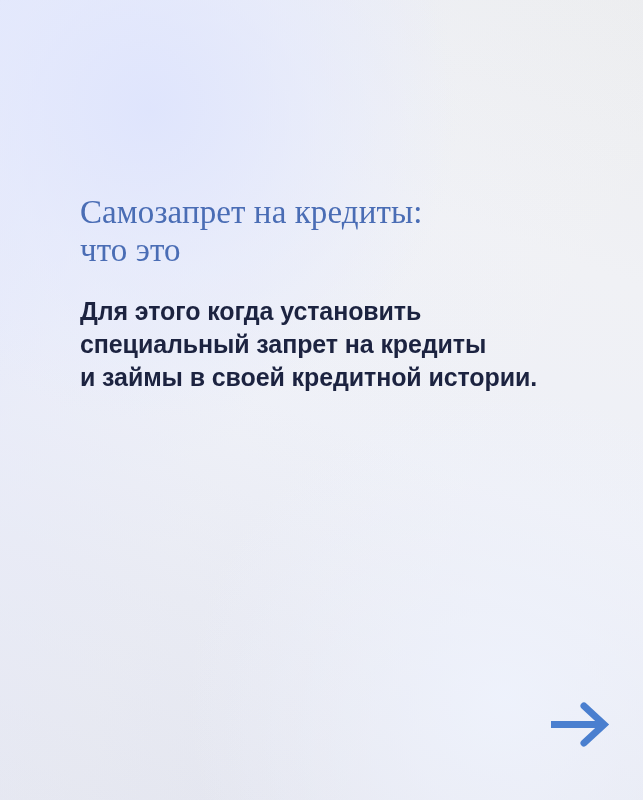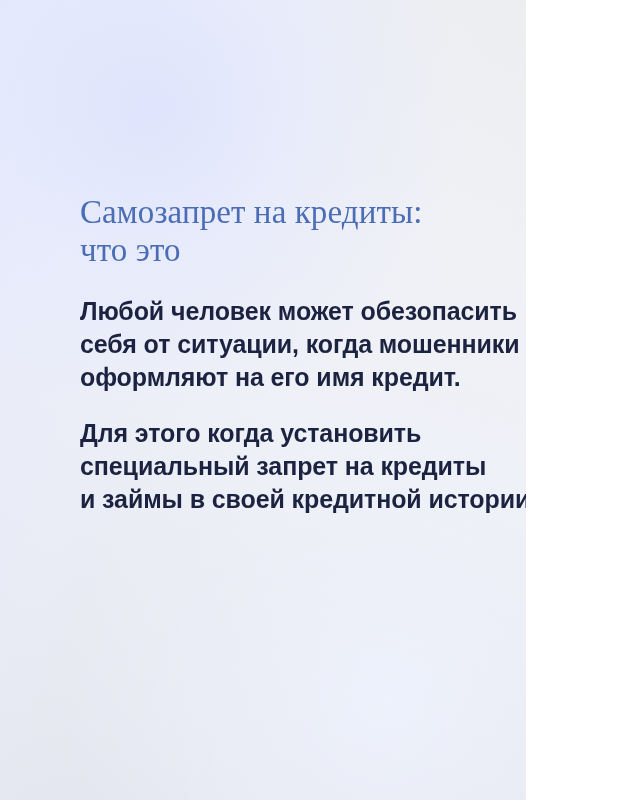--- a/index.html
+++ b/index.html
@@ -12,21 +12,21 @@
     width: 643px;
     height: 800px;
     overflow: hidden;
     font-family: "Liberation Sans", "DejaVu Sans", sans-serif;
     -webkit-font-smoothing: antialiased;
   }
 
   
   .slide {
     position: relative;
-    width: 526px;
+    width: 643px;
     height: 800px;
     box-sizing: border-box;
     overflow: hidden;
     background-color: #e9ebf4;
     background-image:
       linear-gradient(118deg,
         rgba(226, 231, 252, 0.95) 0%,
         rgba(233, 236, 250, 0.62) 22%,
         rgba(240, 242, 249, 0.25) 44%,
         rgba(246, 247, 250, 0.05) 62%,
@@ -130,23 +130,20 @@
 </head>
 <body>
 
 <div class="slide">
 
   <div class="content">
 
     <h1 class="headline">Самозапрет на кредиты:
 что это</h1>
 
-    <p class="paragraph">Любой человек может обезопасить
-себя от ситуации, когда мошенники
-оформляют на его имя кредит.</p>
 
     <p class="paragraph">Для этого когда установить
 специальный запрет на кредиты
 и займы в своей кредитной истории.</p>
 
   </div>
 
   <button class="next-arrow" type="button">
     <span>
       <svg viewBox="0 0 62 48" xmlns="http://www.w3.org/2000/svg" aria-hidden="true">

